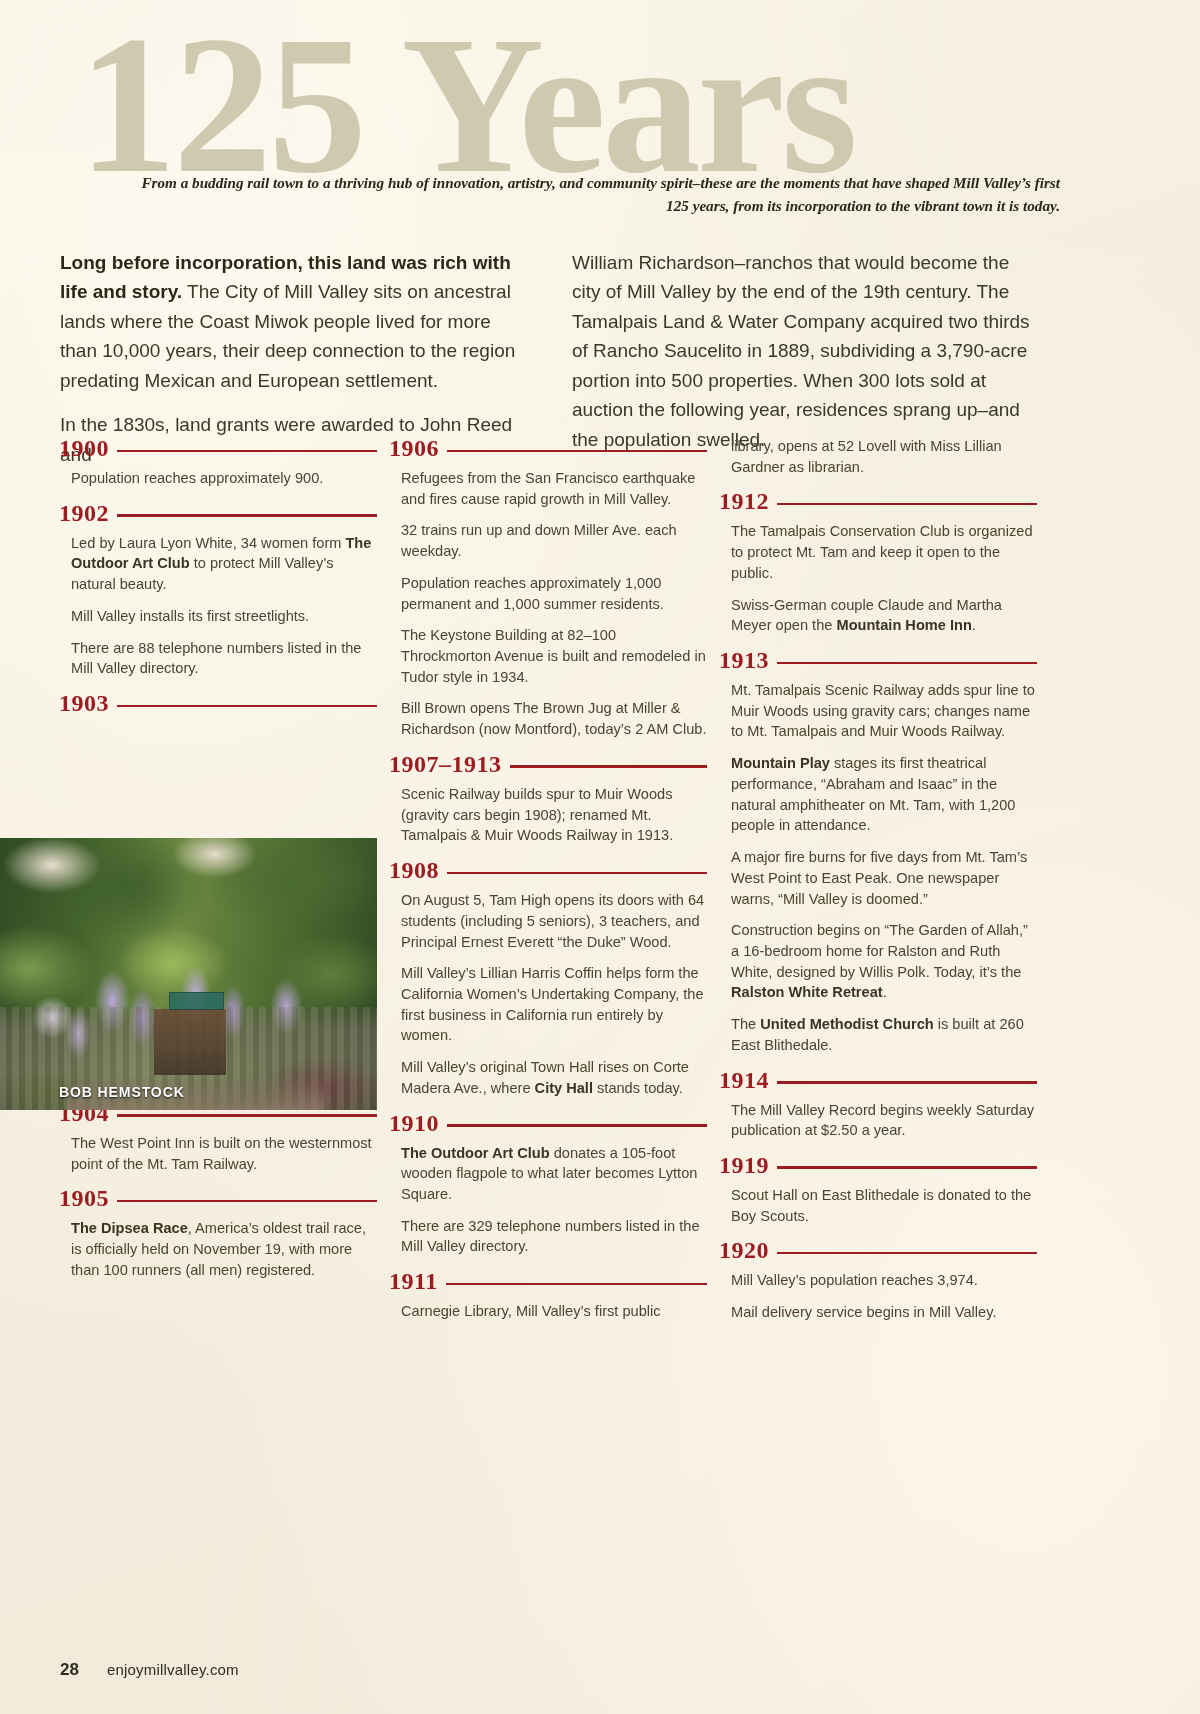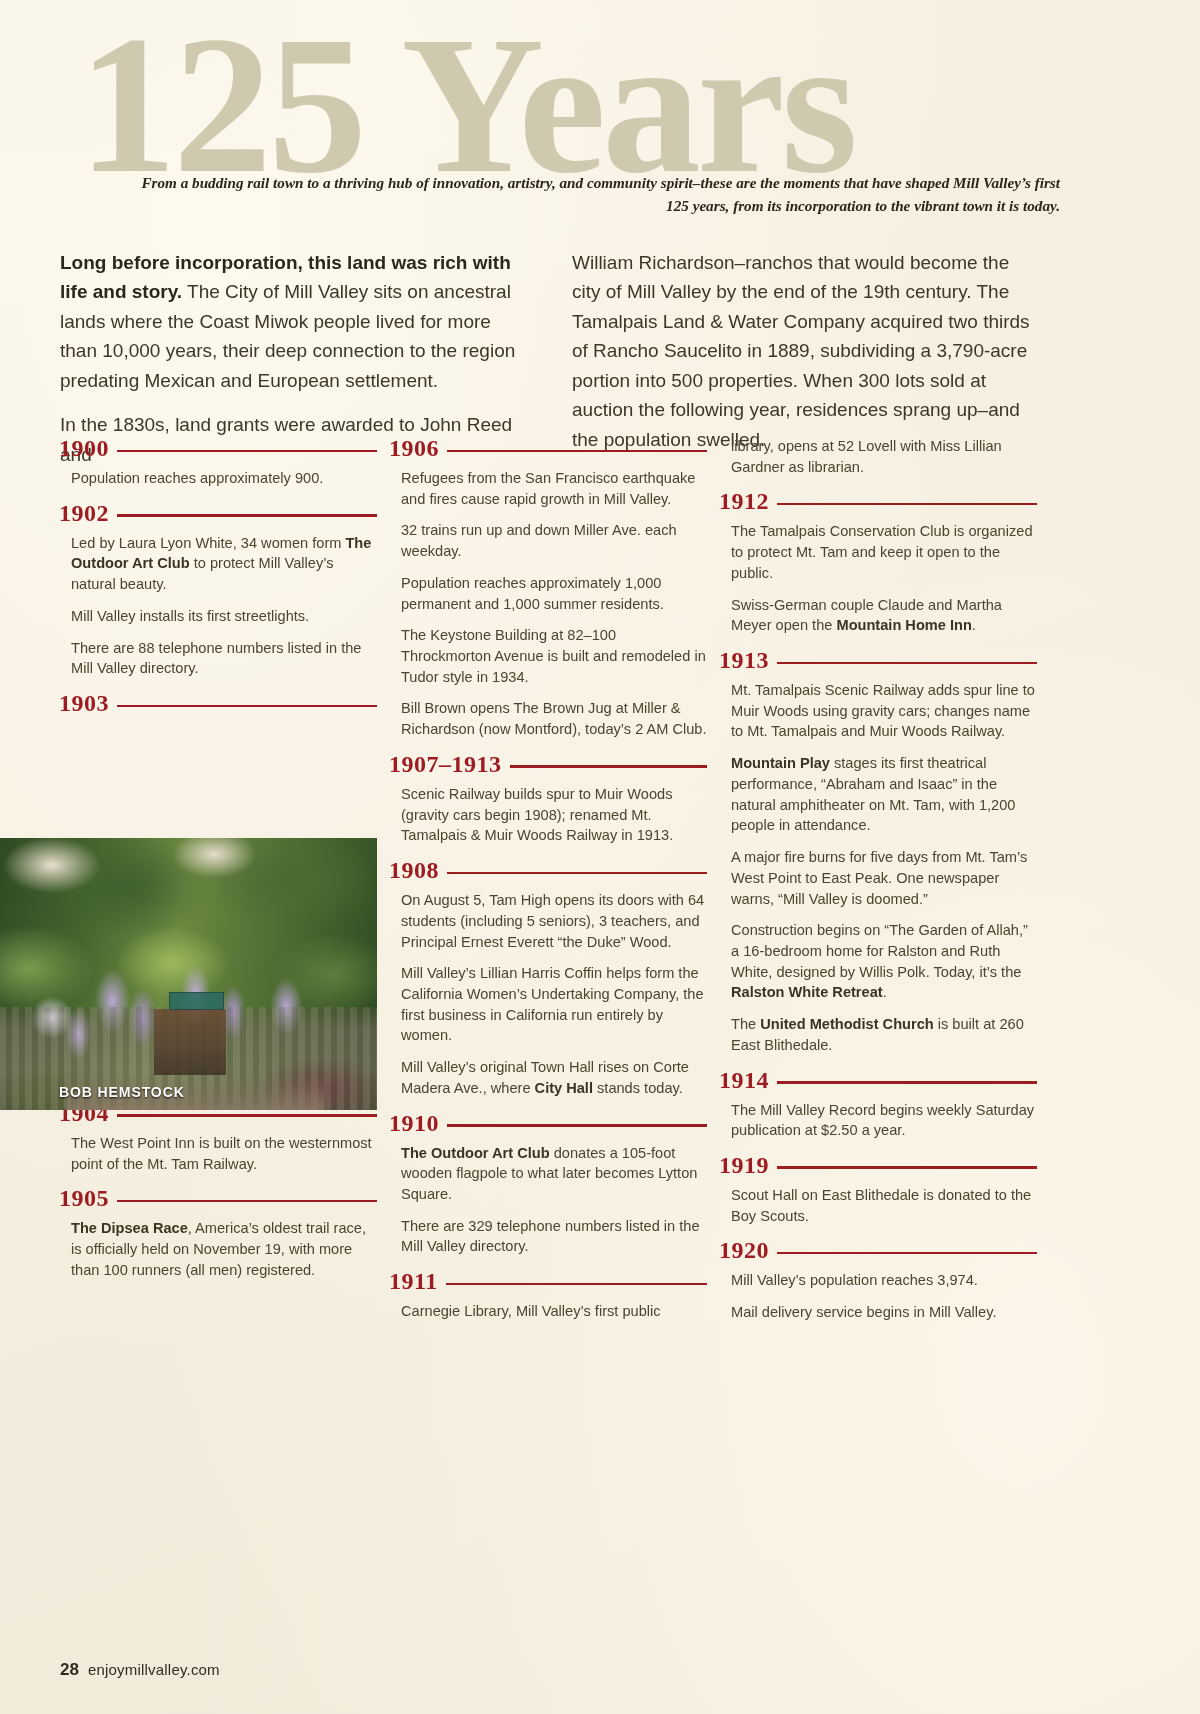--- a/index.html
+++ b/index.html
@@ -234,21 +234,21 @@
     text-shadow: 0 1px 2px rgba(0,0,0,.85);
   }
 
   
   .footer {
     position: absolute;
     left: 60px;
     bottom: 34px;
     display: flex;
     align-items: baseline;
-    gap: 9px;
+    gap: 28px;
     color: #2f2c20;
     margin-top: 32px;
   }
   .footer .pageno { font-size: 17px; font-weight: 700; }
   .footer .site   { font-size: 15px; font-weight: 400; letter-spacing: .2px; }
 </style>
 </head>
 <body>
 
 <div id="page">

